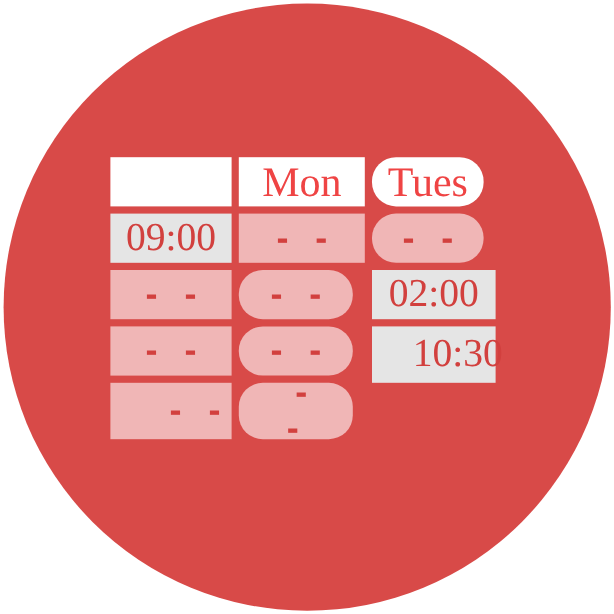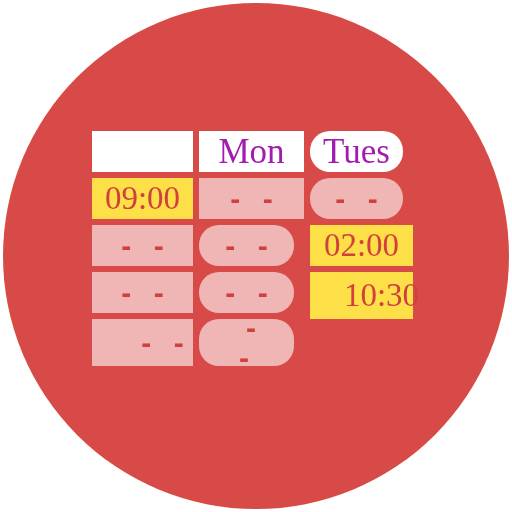--- a/index.html
+++ b/index.html
@@ -57,25 +57,25 @@
     line-height: 1;
   }
   .cell.last-col .cell-inner { right: 16px; border-radius: 20px; }
   .cell.last-row .cell-inner { bottom: 0; padding-left: 40px; }
 
   .hdr-blank .cell-inner {
     background: #ffffff;
   }
   .hdr-day .cell-inner {
     background: #ffffff;
-    color: #a21caf;
+    color: #ef4444;
     font-size: 35px;
   }
   .time-cell .cell-inner {
-    background: #fde047;
+    background: #e5e5e5;
     color: #d2403e;
     font-size: 33px;
   }
   .slot-cell .cell-inner {
     background: #f0b6b6;
     color: #d2403e;
     font-size: 30px;
     letter-spacing: 7px;
     text-indent: 7px;
     font-family: "Liberation Sans", sans-serif;

